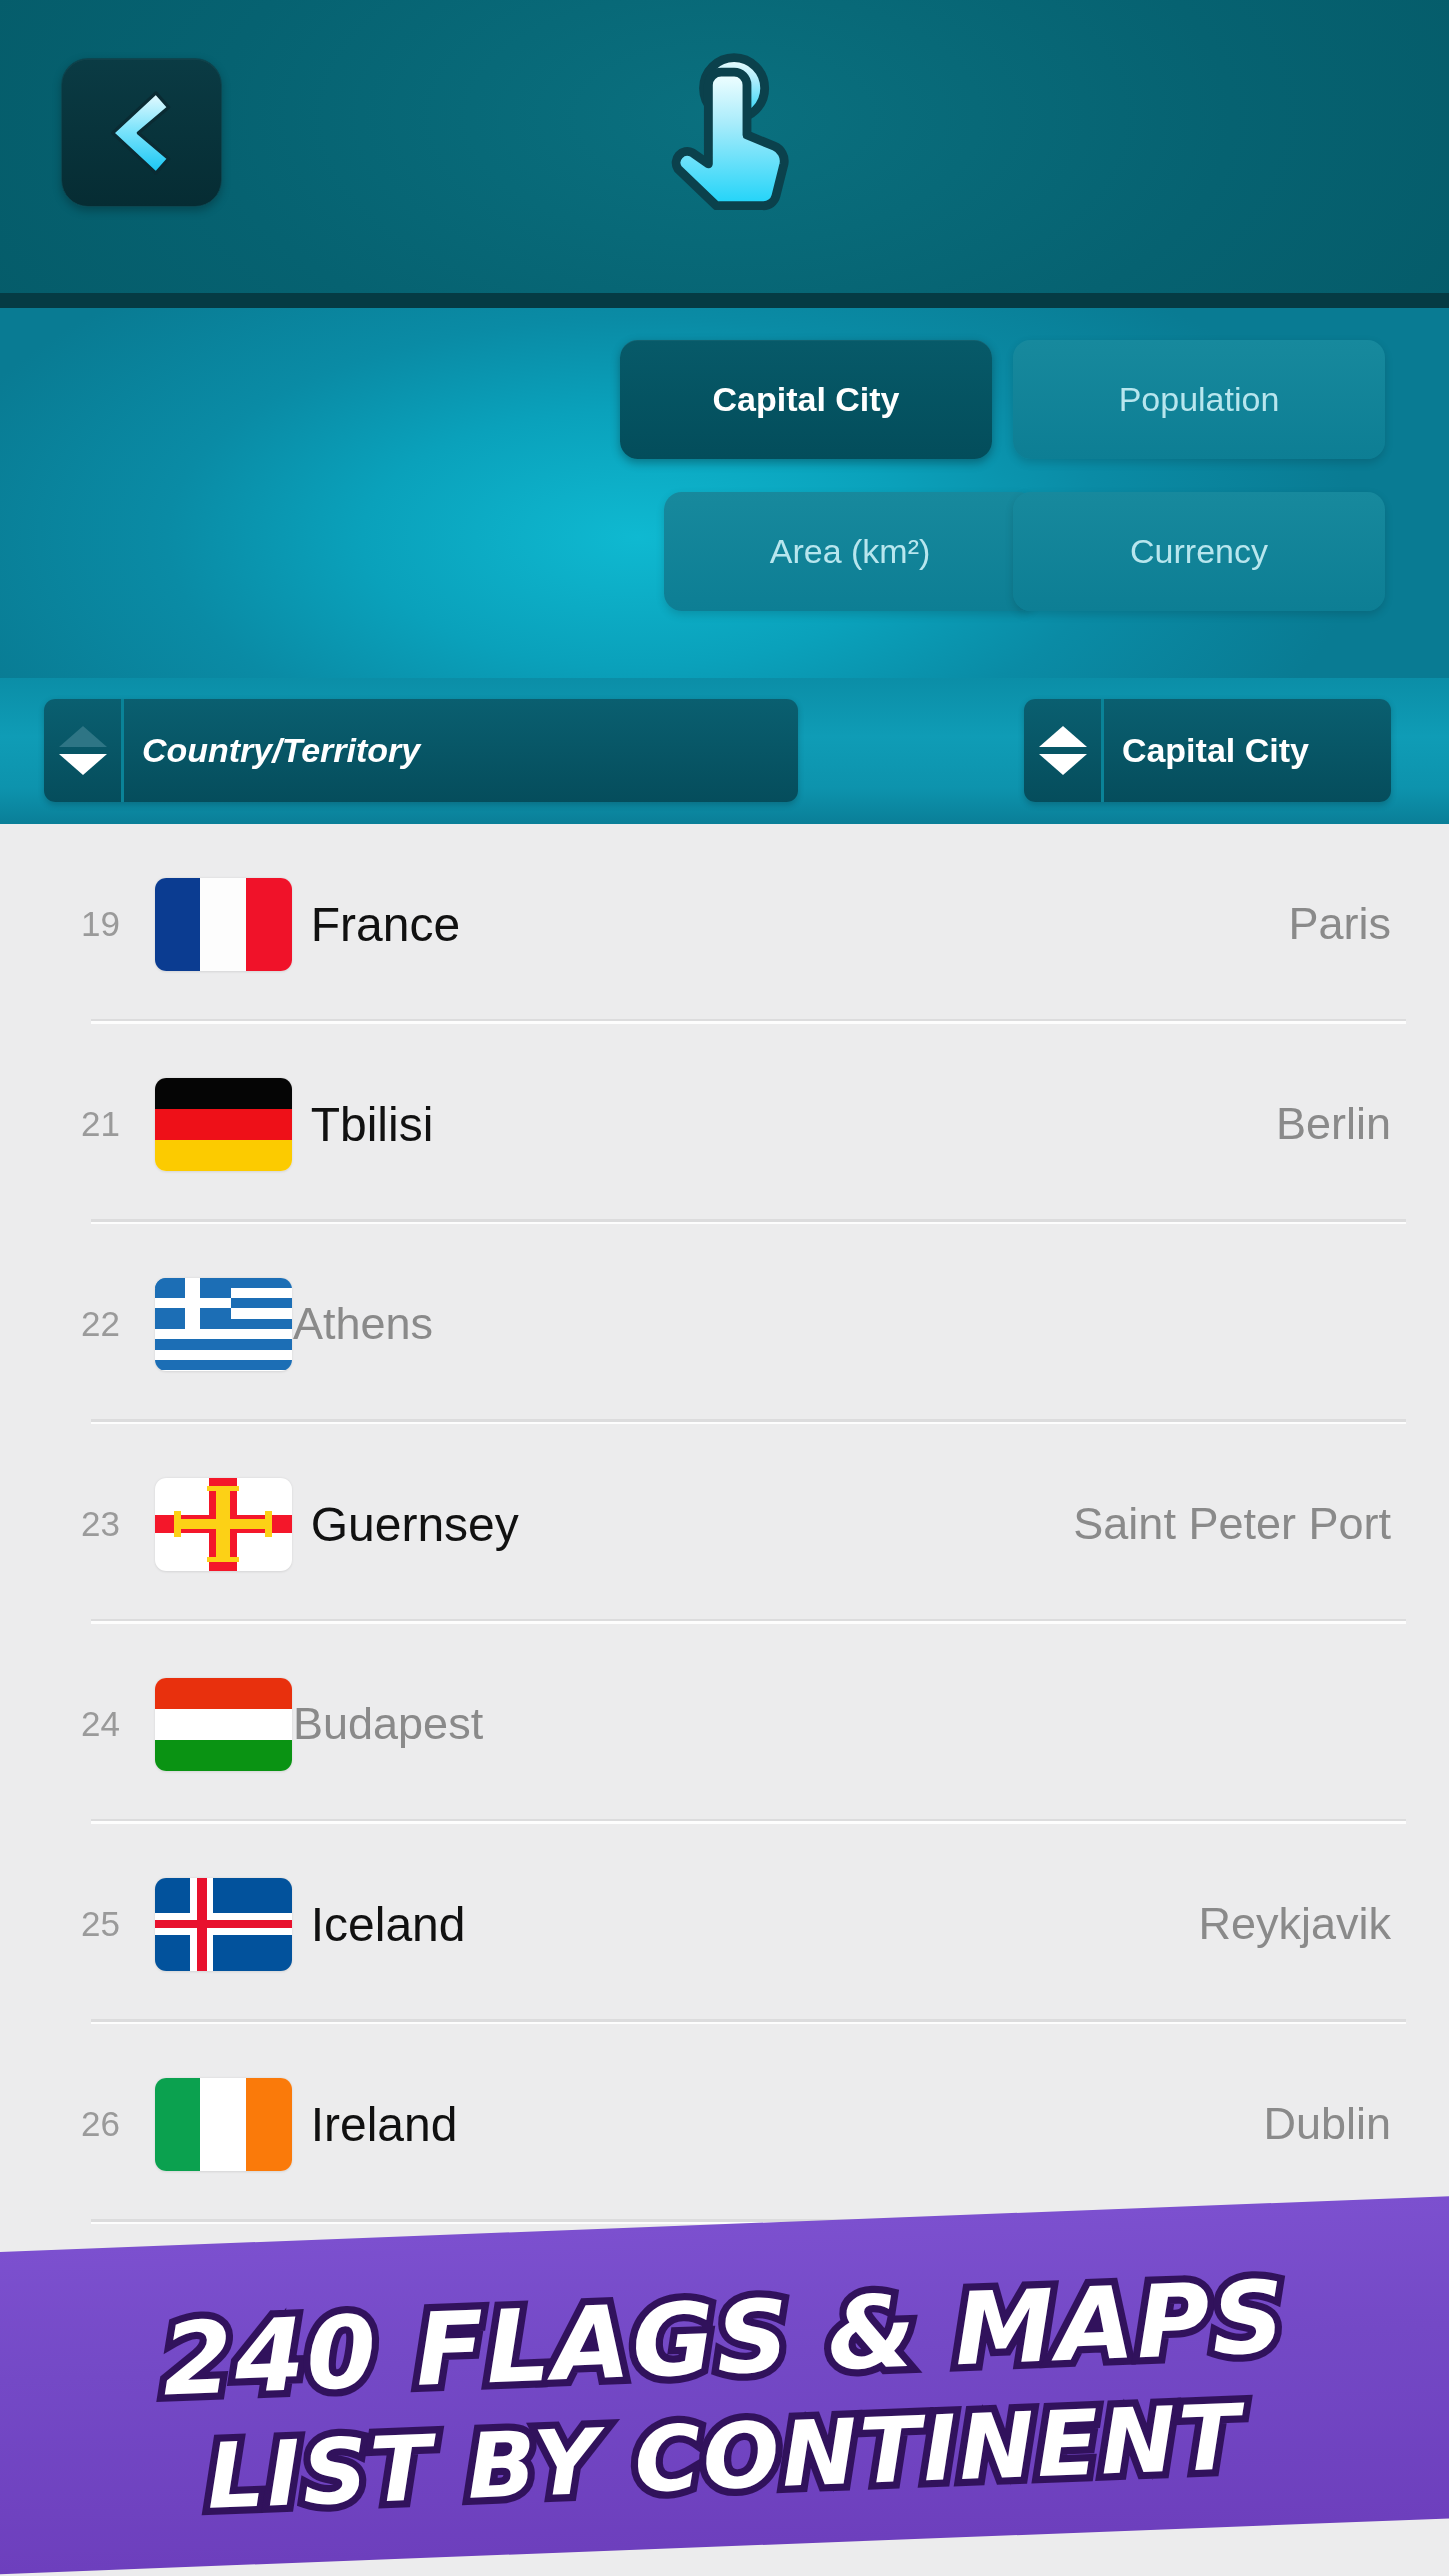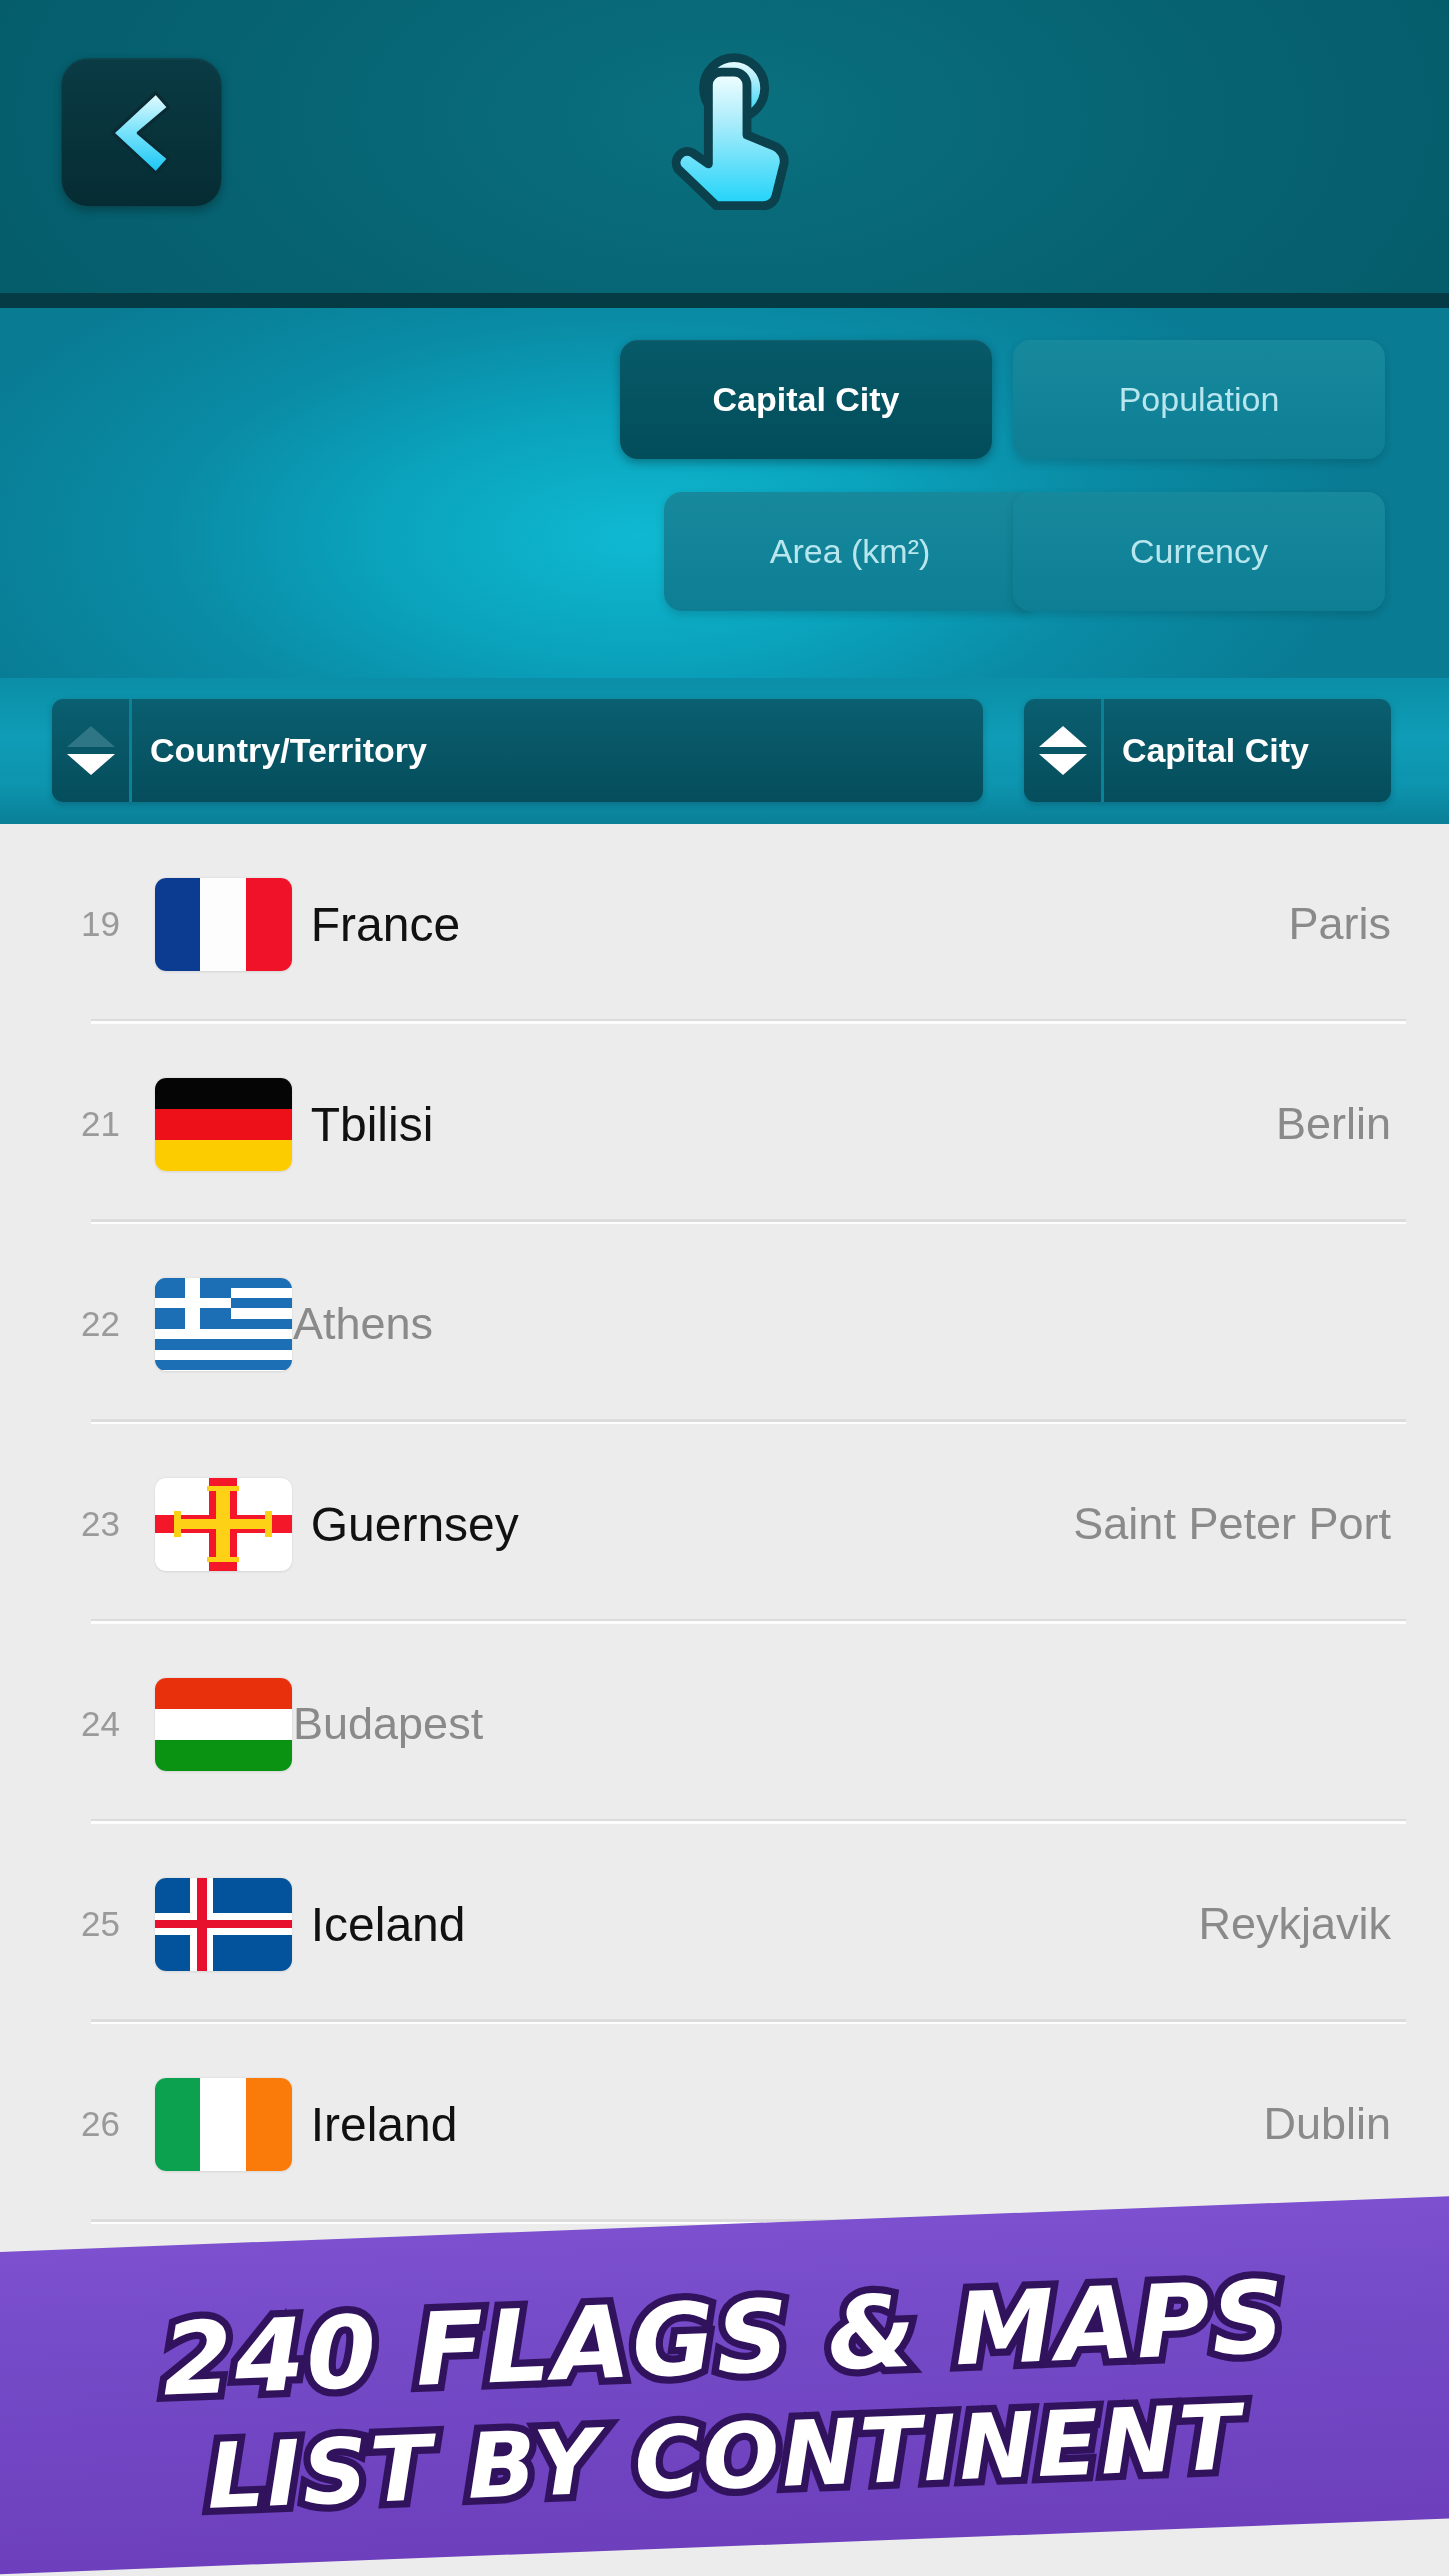--- a/index.html
+++ b/index.html
@@ -99,21 +99,21 @@
   }
   .sortgroup{
     position:absolute; top:21px; height:103px;
     background:linear-gradient(180deg,#0a5f70 0%,#054d5c 100%);
     border-radius:11.3px;
     display:flex; align-items:center;
     box-shadow:0 2.4px 6.4px rgba(0,0,0,.2);
     cursor:pointer;
     overflow:hidden;
   }
-  #sg0{ left:52px; width:931px; }
+  #sg0{ left:44px; width:754px;font-style:italic; }
   #sg1{ left:1024px; width:367px; }
   .arrowbox{
     width:77px; height:103px;
     display:flex; flex-direction:column; align-items:center; justify-content:center;
     gap:7.2px;
     flex:0 0 auto;
     cursor:pointer;
   }
   .arrow-up{
     width:0;height:0;border-left:24px solid transparent;border-right:24px solid transparent;

